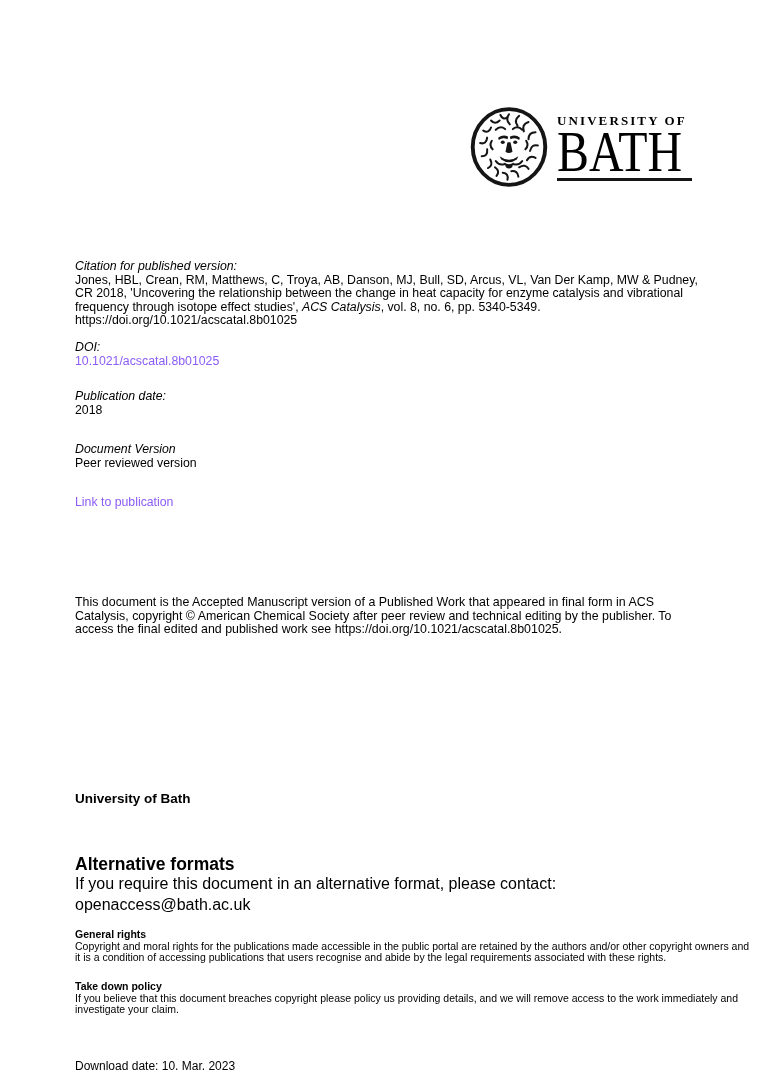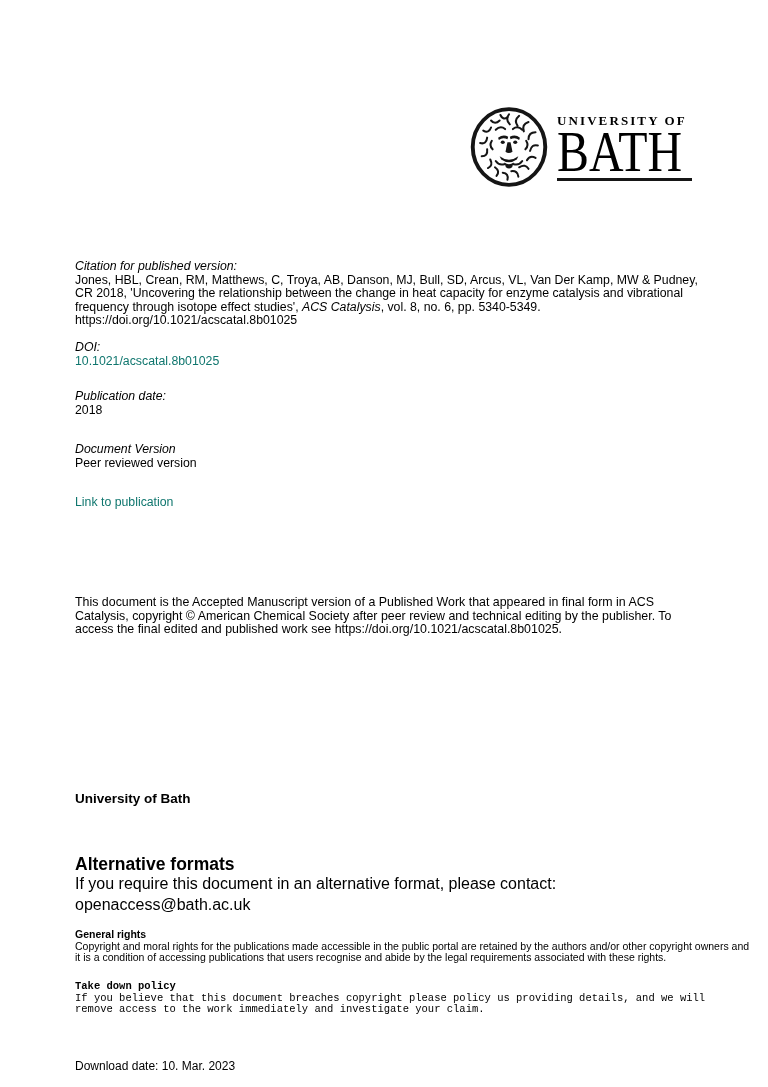--- a/index.html
+++ b/index.html
@@ -28,36 +28,36 @@
     font-weight:400; font-size:57px; line-height:48px;
     letter-spacing:0px; white-space:nowrap;
     transform:scaleX(0.84); transform-origin:left top;
     display:block;
   }
   .logo-rule { margin-top:2px; width:135px; height:3px; background:#161616; }
 
   
   .body-text { font-size:12.3px; line-height:13.6px; }
   .it { font-style:italic; }
-  .link { color:#0f766e; text-decoration:none; cursor:pointer; }
+  .link { color:#8b5cf6; text-decoration:none; cursor:pointer; }
   .small-text { font-size:10.5px; line-height:11.6px; }
   .bold { font-weight:700; }
 
   .citation      { left:75px; top:260px;  width:633px; }
   .doi           { left:75px; top:341px; }
   .pubdate       { left:75px; top:390px; }
   .docver        { left:75px; top:443px; }
   .linkpub       { left:75px; top:495px; font-size:12.3px; }
   .copyright     { left:75px; top:596px;  width:631px; font-size:12.4px; line-height:13.7px; }
   .institution   { left:75px; top:791px;  font-size:13.5px; }
   .altformats    { left:75px; top:854px; }
   .alt-heading   { font-size:17.5px; font-weight:700; line-height:20px; }
   .alt-body     { font-size:16px; line-height:20.8px; }
   .genrights     { left:75px; top:929px;  width:678px; }
-  .takedown      { left:75px; top:981px;  width:672px;font-family:Liberation Mono, monospace; }
+  .takedown      { left:75px; top:981px;  width:672px; }
   .downloaddate  { left:75px; top:1059px; font-size:12px; }
 </style>
 </head>
 <body>
 
 <div class="page">
 
   <div class="abs logo">
     <svg class="crest" viewBox="0 0 100 104" aria-hidden="true">
       <ellipse cx="50" cy="52" rx="46.5" ry="48.5" fill="none" stroke="#151515" stroke-width="5"></ellipse>

